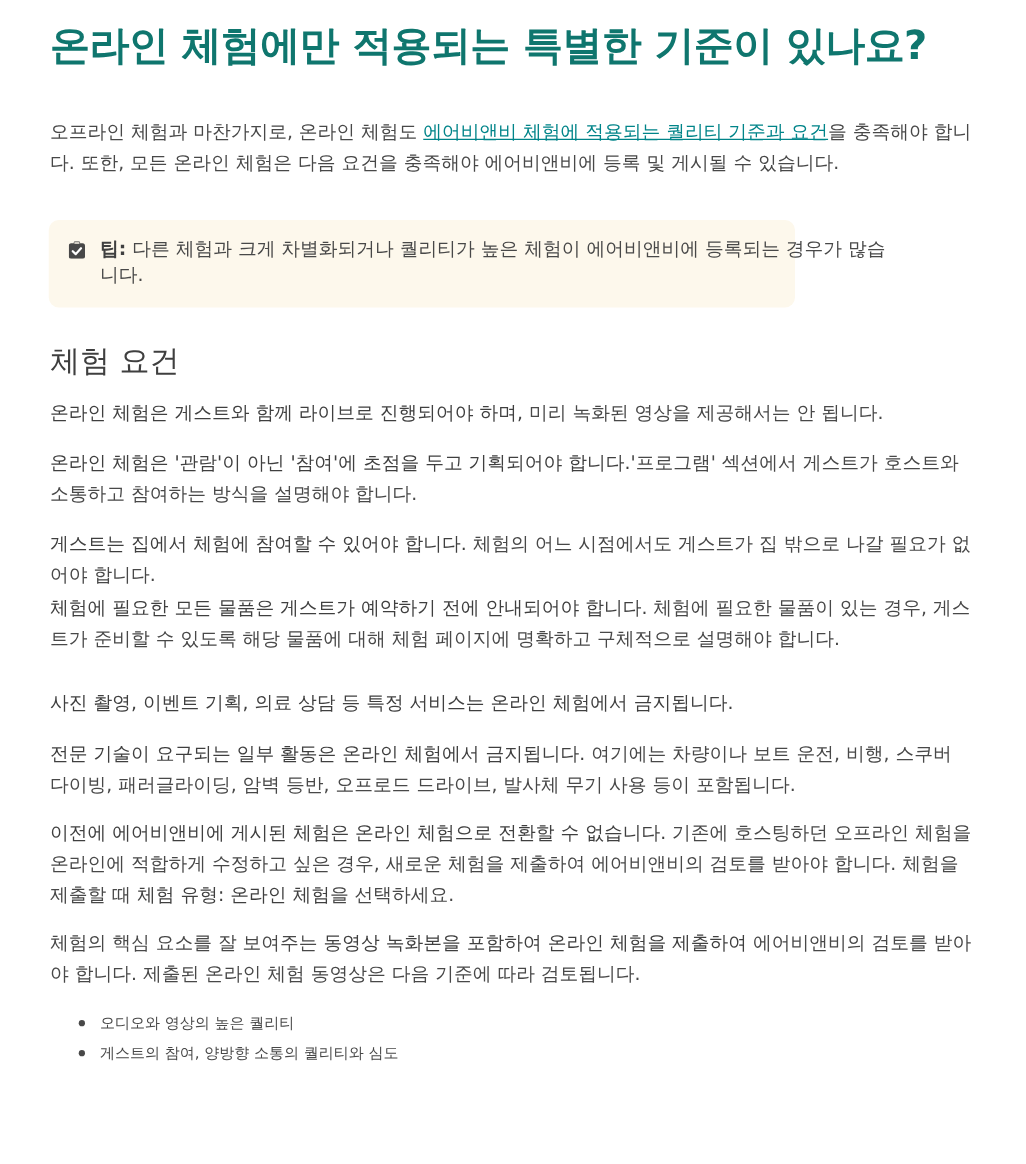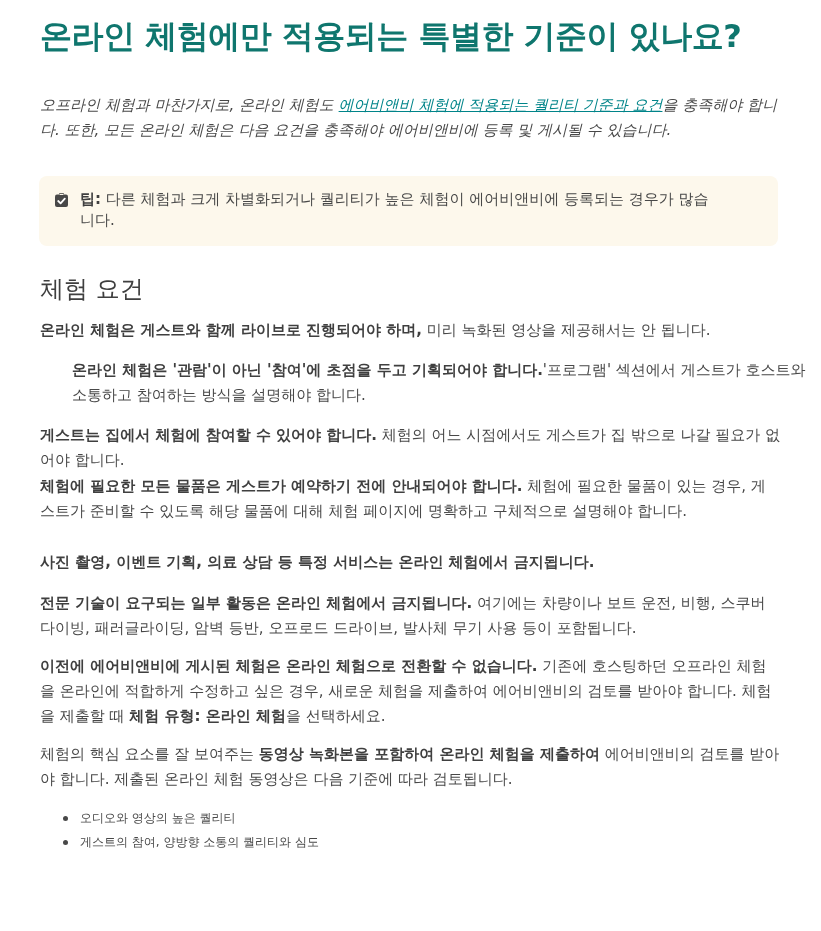--- a/index.html
+++ b/index.html
@@ -39,21 +39,21 @@
       color: #484848;
     }
     .intro a {
       color: #008489;
       text-decoration: underline;
     }
     .callout {
       position: absolute;
       top: 176px;
       left: 39px;
-      width: 739px;
+      width: 597px;
       height: 70px;
       background: #fdf8ec;
       border-radius: 8px;
       box-sizing: border-box;
       padding: 13px 16px 0 16px;
     }
     .callout .icon {
       position: absolute;
       left: 16px;
       top: 16px;
@@ -80,21 +80,21 @@
     }
     .para {
       position: absolute;
       left: 40px;
       width: 740px;
       margin: 0;
       font-size: 15px;
       line-height: 25px;
       color: #484848;
     }
-    .para b { color: #3f3f3f; font-weight: bold; }
+    .para b { color: #3f3f3f; font-weight: normal; }
     ul.bullets {
       position: absolute;
       top: 806px;
       left: 40px;
       margin: 0;
       padding: 0 0 0 40px;
       list-style: none;
       font-size: 12px;
       line-height: 24px;
       color: #484848;
@@ -113,41 +113,41 @@
       border-radius: 50%;
     }
   </style>
 </head>
 <body>
 
 <div class="page">
 
   <h1 class="title">온라인 체험에만 적용되는 특별한 기준이 있나요?</h1>
 
-  <p class="intro" style="margin:0;font-style:italic;">
+  <p class="intro" style="margin:0;">
     <span>오프라인 체험과 마찬가지로, 온라인 체험도 </span><a href="#">에어비앤비 체험에 적용되는 퀄리티 기준과 요건</a><span>을 충족해야 합니다. 또한, 모든 온라인 체험은 다음 요건을 충족해야 에어비앤비에 등록 및 게시될 수 있습니다.</span>
   </p>
 
   <div class="callout">
     <span class="icon">
       <svg width="13" height="14" viewBox="0 0 13 14">
         <rect x="0" y="1.5" width="13" height="12.5" rx="2" fill="#484848"></rect>
         <rect x="4" y="0" width="5" height="3" rx="1" fill="#484848"></rect>
         <rect x="4.5" y="0.8" width="4" height="1.2" fill="#fdf8ec"></rect>
         <path d="M3.2 8 L5.6 10.3 L9.8 5.6" stroke="#ffffff" stroke-width="1.8" fill="none" stroke-linecap="round" stroke-linejoin="round"></path>
       </svg>
     </span>
     <div class="text"><b>팁:</b><span> 다른 체험과 크게 차별화되거나 퀄리티가 높은 체험이 에어비앤비에 등록되는 경우가 많습니다.</span></div>
   </div>
 
   <h2 class="section">체험 요건</h2>
 
   <p class="para" style="top:318px;"><b>온라인 체험은 게스트와 함께 라이브로 진행되어야 하며,</b><span> 미리 녹화된 영상을 제공해서는 안 됩니다.</span></p>
 
-  <p class="para" style="top:358px;margin-left:32px;"><b>온라인 체험은 '관람'이 아닌 '참여'에 초점을 두고 기획되어야 합니다.</b><span>'프로그램' 섹션에서 게스트가 호스트와 소통하고 참여하는 방식을 설명해야 합니다.</span></p>
+  <p class="para" style="top:358px;"><b>온라인 체험은 '관람'이 아닌 '참여'에 초점을 두고 기획되어야 합니다.</b><span>'프로그램' 섹션에서 게스트가 호스트와 소통하고 참여하는 방식을 설명해야 합니다.</span></p>
 
   <p class="para" style="top:423px;"><b>게스트는 집에서 체험에 참여할 수 있어야 합니다.</b><span> 체험의 어느 시점에서도 게스트가 집 밖으로 나갈 필요가 없어야 합니다.</span></p>
 
   <p class="para" style="top:474px;"><b>체험에 필요한 모든 물품은 게스트가 예약하기 전에 안내되어야 합니다.</b><span> 체험에 필요한 물품이 있는 경우, 게스트가 준비할 수 있도록 해당 물품에 대해 체험 페이지에 명확하고 구체적으로 설명해야 합니다.</span></p>
 
   <p class="para" style="top:550px;"><b>사진 촬영, 이벤트 기획, 의료 상담 등 특정 서비스는 온라인 체험에서 금지됩니다.</b><span></span></p>
 
   <p class="para" style="top:591px;"><b>전문 기술이 요구되는 일부 활동은 온라인 체험에서 금지됩니다.</b><span> 여기에는 차량이나 보트 운전, 비행, 스쿠버 다이빙, 패러글라이딩, 암벽 등반, 오프로드 드라이브, 발사체 무기 사용 등이 포함됩니다.</span></p>
 
   <p class="para" style="top:654px;"><b>이전에 에어비앤비에 게시된 체험은 온라인 체험으로 전환할 수 없습니다.</b><span> 기존에 호스팅하던 오프라인 체험을 온라인에 적합하게 수정하고 싶은 경우, 새로운 체험을 제출하여 에어비앤비의 검토를 받아야 합니다. 체험을 제출할 때 </span><b>체험 유형: 온라인 체험</b><span>을 선택하세요.</span></p>

